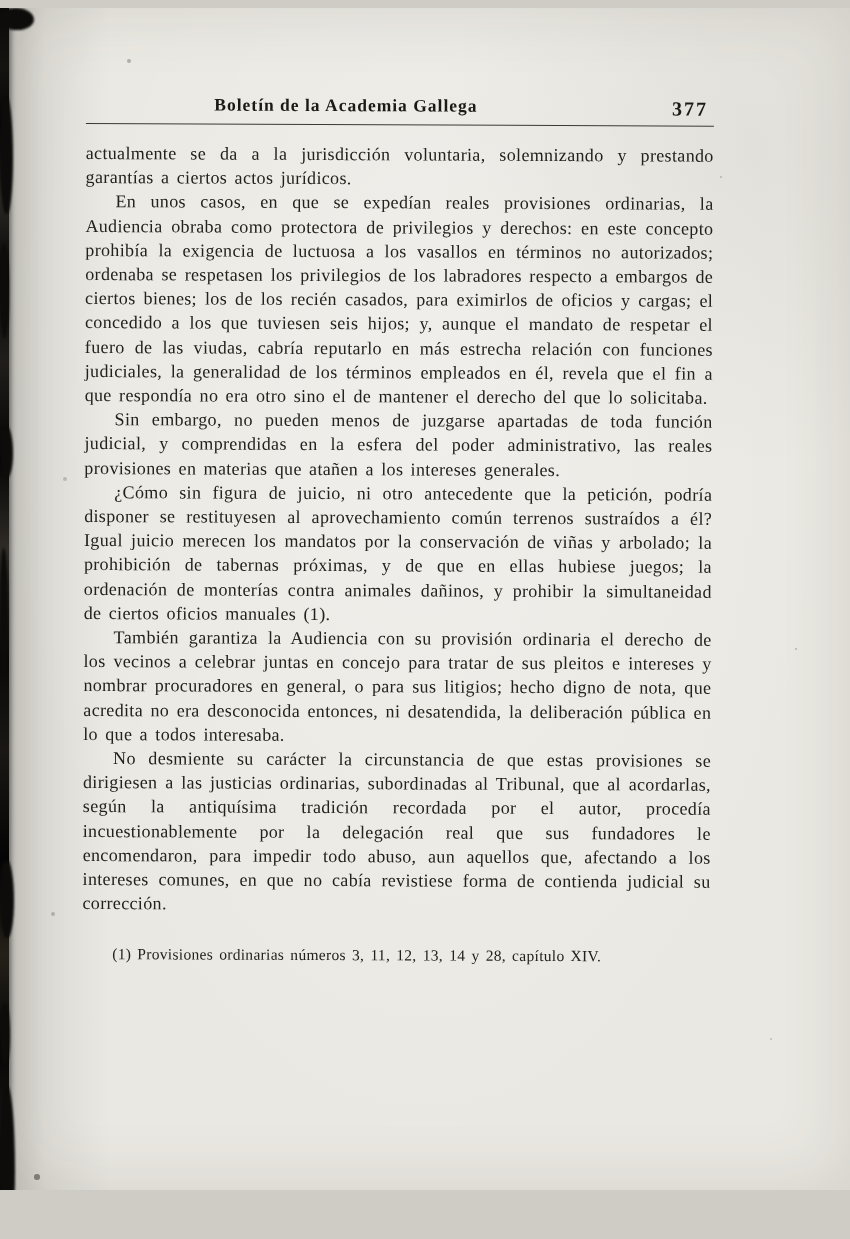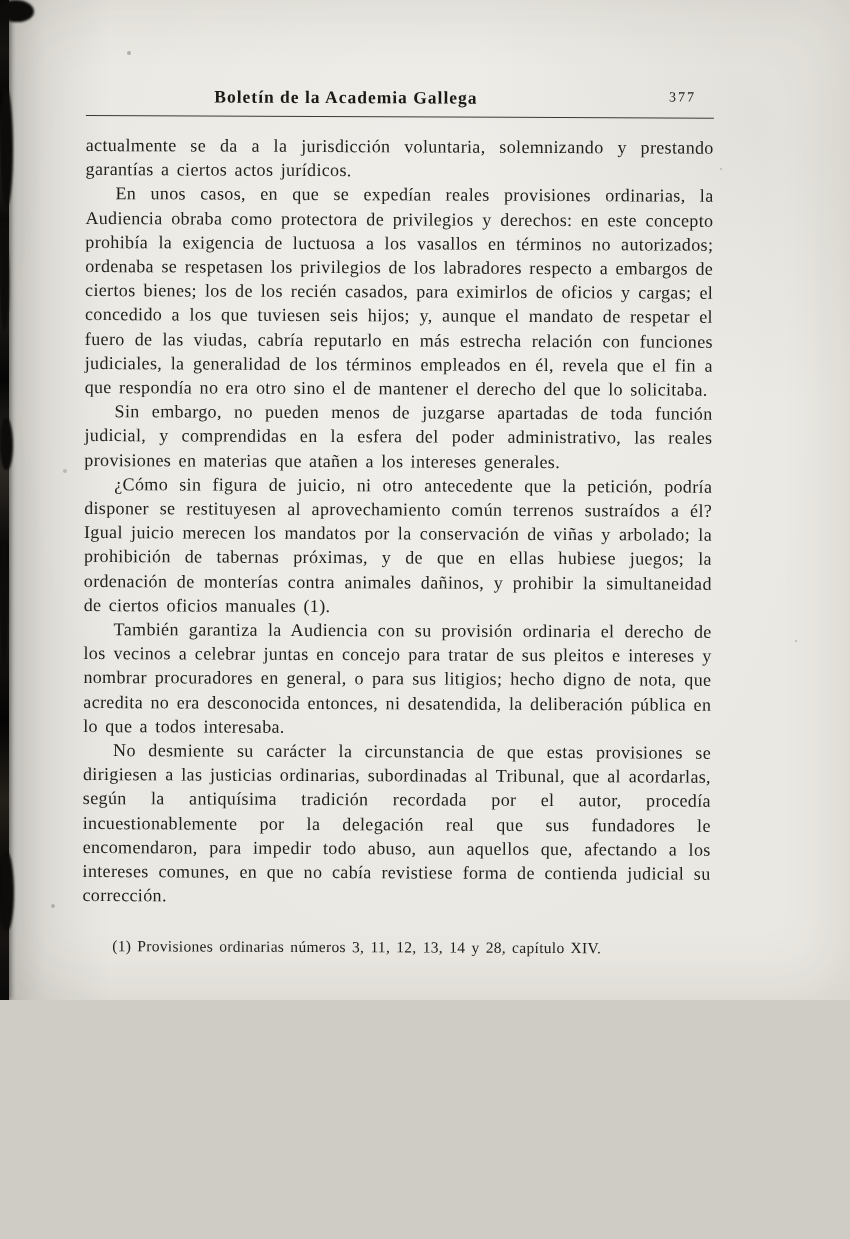--- a/index.html
+++ b/index.html
@@ -1,22 +1,22 @@
 <!DOCTYPE html>
 <html><head>
 <meta charset="utf-8">
 <style>
   * { margin: 0; padding: 0; box-sizing: border-box; }
   html, body { background: #cfccc6; font-family: "Liberation Serif", "DejaVu Serif", serif; }
 
   .page {
     position: relative;
     width: 850px;
-    height: 1000px;
-    margin: 0 auto;
+    height: 1182px;
+    margin: 8px auto;
     background-color: #eae8e2;
     background-image:
       radial-gradient(ellipse at 50% 35%, rgba(255,255,255,0.30), transparent 70%),
       radial-gradient(circle at 88% 12%, rgba(60,55,45,0.05), transparent 25%),
       linear-gradient(90deg, rgba(45,42,38,0.22) 0px, rgba(45,42,38,0.07) 45px, rgba(0,0,0,0) 110px);
     box-shadow: inset 0 0 70px rgba(70,64,52,0.14);
     overflow: hidden;
     color: #23201c;
   }
 
@@ -67,23 +67,23 @@
   .header { position: relative; text-align: center; padding-bottom: 8px; }
   .title {
     display: inline-block;
     position: relative; left: -54px;
     font-weight: bold;
     font-size: 17.5px;
     letter-spacing: 1px;
     color: #1d1a16;
   }
   .pagenum {
-    position: absolute; right: 18px; top: 1px;
-    font-weight: normal;
-    font-size: 14px;
+    position: absolute; right: 6px; top: 1px;
+    font-weight: bold;
+    font-size: 20px;
     letter-spacing: 2px;
     color: #1d1a16;
   }
   .rule {
     border: none;
     border-top: 1.6px solid #3c3832;
     height: 0;
     margin: 0;
   }
 

